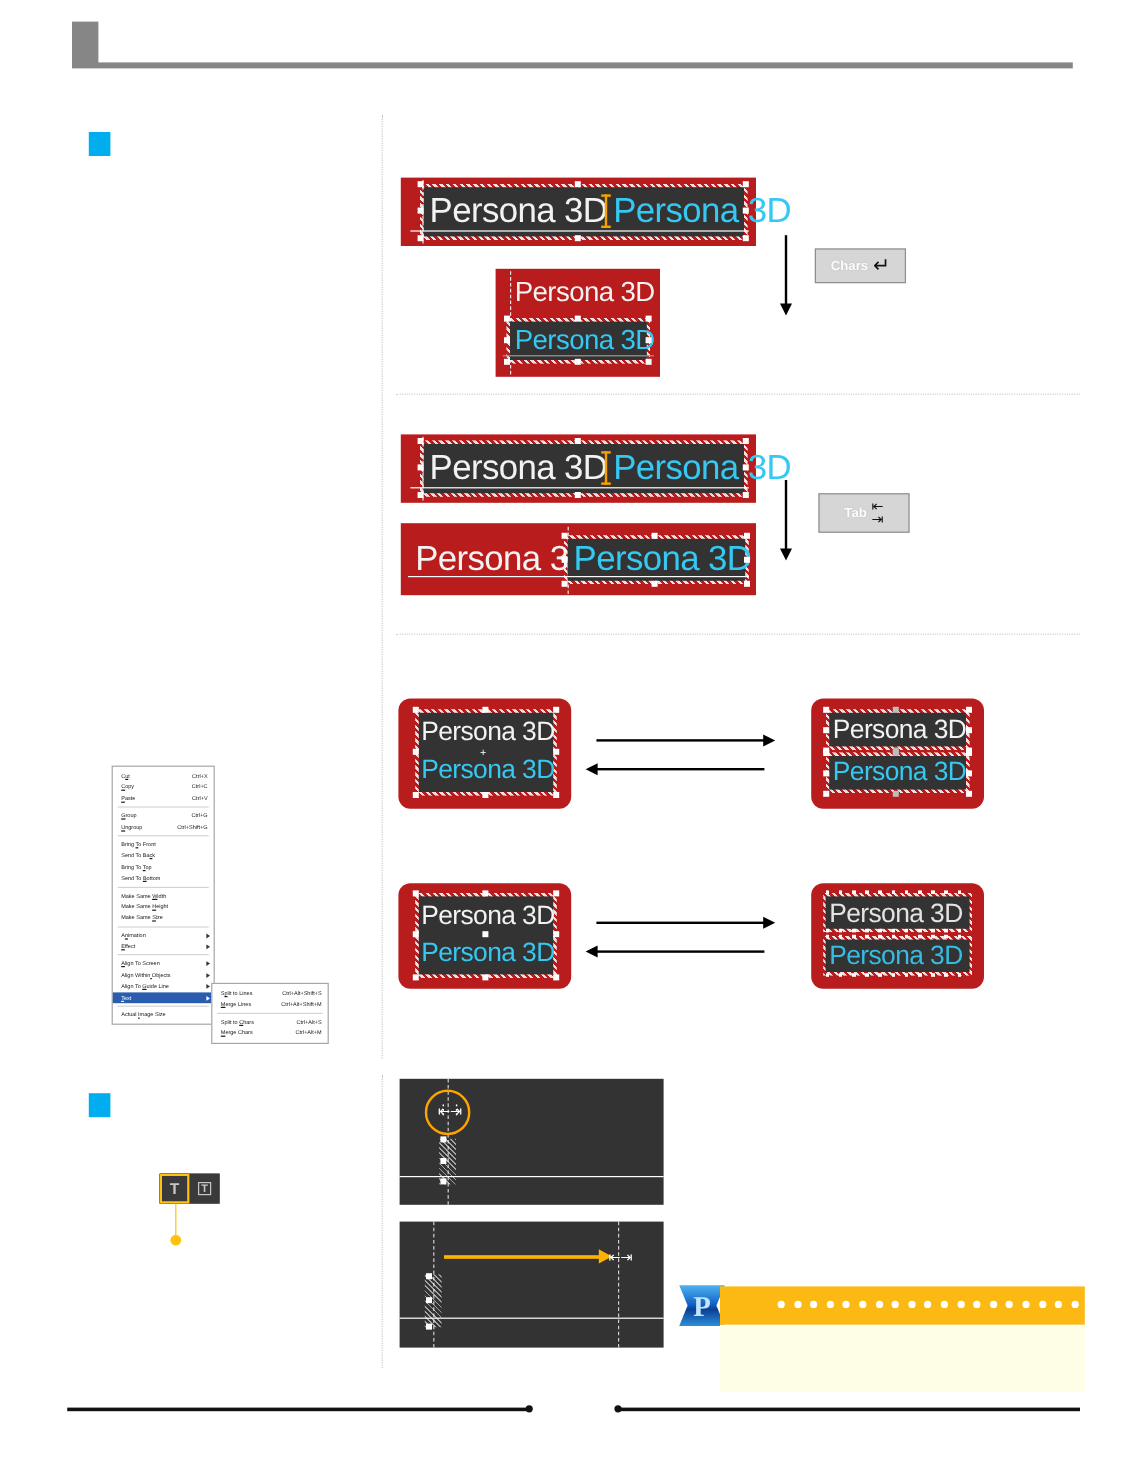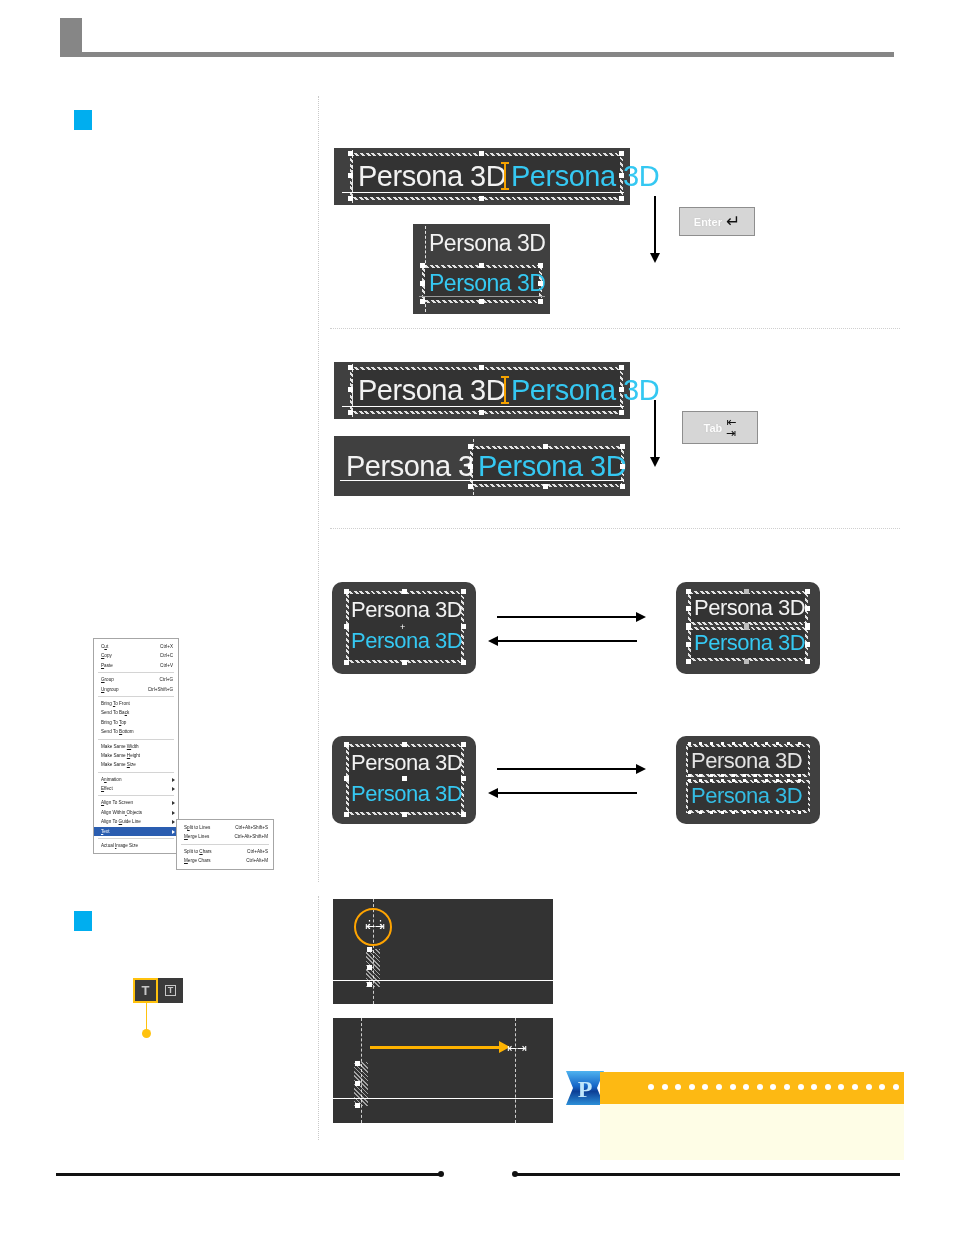--- a/index.html
+++ b/index.html
@@ -15,21 +15,21 @@
   #header-rule{left:60px;top:52px;width:834px;height:5px;background:#868686;}
 
   
   .vdiv{width:0;border-left:1px dotted #c9c9c9;}
   .hdiv{height:0;border-top:1px dotted #cfcfcf;}
 
   
   .sec-bullet{width:18px;height:20px;background:#00AEEF;}
 
   
-  .canvas{background:#404040;position:absolute;}
+  .canvas{background:#b91c1c;position:absolute;}
   .canvas.rounded{border-radius:10px;}
   .persona{
     font-family:"Liberation Sans","DejaVu Sans",sans-serif;
     font-weight:400;letter-spacing:-0.5px;white-space:nowrap;
     position:absolute;line-height:1;
   }
   .pw{color:#f2f2f2;}
   .pc{color:#35C8F2;}
 
   
@@ -167,21 +167,21 @@
   <div class="handle" style="left:125px;top:39px;"></div>
   <div class="handle" style="left:7px;top:57px;"></div>
   <div class="handle" style="left:125px;top:57px;"></div>
   <div class="handle" style="left:7px;top:75px;"></div>
   <div class="handle" style="left:66px;top:75px;"></div>
   <div class="handle" style="left:125px;top:75px;"></div>
 </div>
 
 <div class="darrow" style="left:654px;top:196px;height:58px;"></div>
 <div class="keycap" style="left:679px;top:207px;width:74px;height:27px;">
-  <span class="keylabel">Enter</span>
+  <span class="keylabel">Chars</span>
   <span style="font-size:17px;color:#111;line-height:1;">↵</span>
 </div>
 
 <div class="abs hdiv" style="left:330px;top:328px;width:570px;"></div>
 
 <div class="canvas" id="b2-before" style="left:334px;top:362px;width:296px;height:57px;">
   <div class="selbox" style="left:16px;top:5px;width:273px;height:47px;"></div>
   <div class="selbox inner" style="left:19px;top:8px;width:267px;height:41px;"></div>
   <div class="vguide" style="left:18px;top:2px;height:53px;"></div>
   <div class="persona pw" style="left:24px;top:14px;font-size:29px;">Persona 3D</div>

